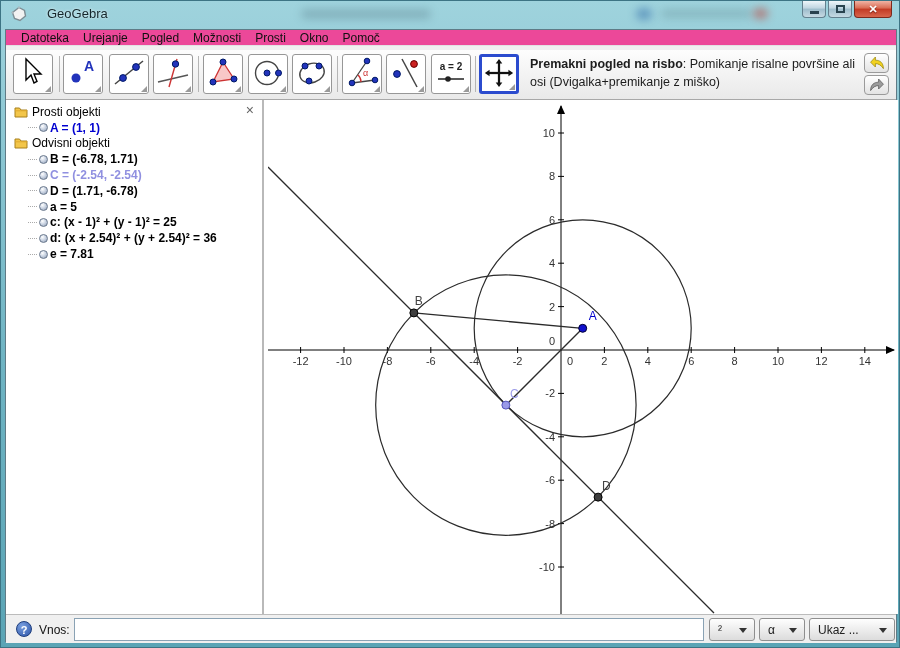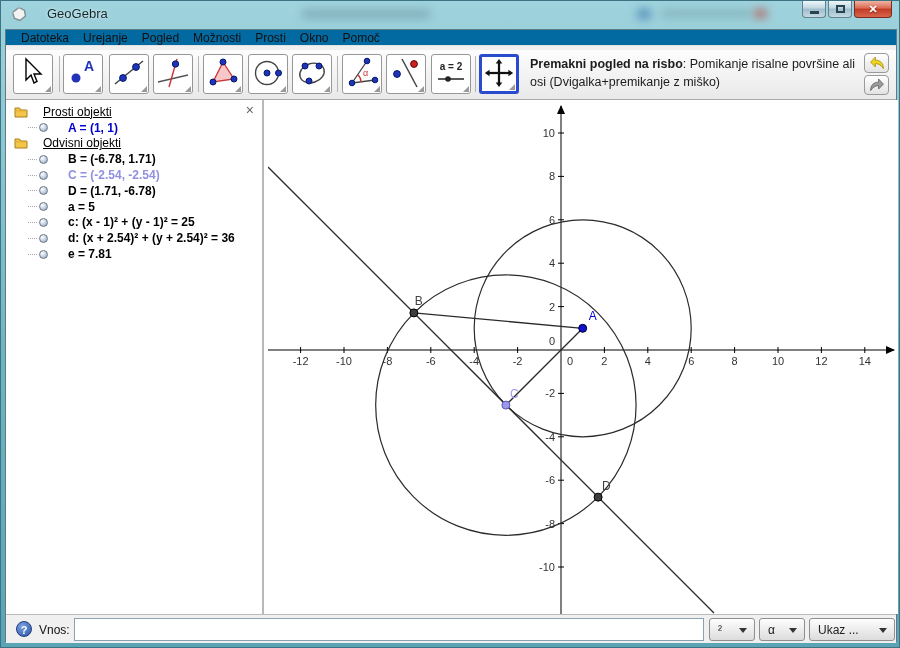--- a/index.html
+++ b/index.html
@@ -22,21 +22,21 @@
     background:linear-gradient(180deg,#f0b3a4 0%,#d96a52 45%,#c23a24 50%,#d8654c 100%); }
   .glyph-min { width:9px; height:3px; background:#29434f; margin-top:6px; }
   .glyph-max { width:9px; height:8px; border:2px solid #29434f; background:transparent; }
   .glyph-close { color:#fff; font-size:11px; font-weight:bold; text-shadow:0 1px 1px #7c1d10; }
 
   
   .client { position:absolute; left:4px; top:28px; width:892px; height:613px;
     background:#f0f0f0; border:1px solid #5f7b86; }
 
   
-  .menubar { position:absolute; left:0; top:0; width:100%; height:16px; background:#0369a1;
+  .menubar { position:absolute; left:0; top:0; width:100%; height:16px; background:#ec4899;
     display:flex; align-items:center; padding-left:8px; border-bottom:1px solid #e2e2e2; }
   .menu-item { font-size:12px; color:#111; padding:2px 7px; }
 
   
   .toolbar { position:absolute; left:0; top:20px; width:100%; height:50px;
     background:linear-gradient(180deg,#fdfdfd,#e9e9e9); border-bottom:1px solid #a8a8a8; }
   .tools { position:absolute; left:0; top:4px; height:40px; display:flex; }
   .tool { position:relative; width:40px; height:40px; background:#fff; border:1px solid #979797;
     border-radius:3px; padding:0; }
   .tool.selected { border:3px solid #2b4bce; }
@@ -50,26 +50,26 @@
     background:linear-gradient(180deg,#ffffff,#e3e3e3); display:flex; align-items:center; justify-content:center; padding:0; }
 
   
   .main { position:absolute; left:0; top:70px; width:100%; height:514px; background:#fff; }
   .algebra { position:absolute; left:0; top:0; width:256px; height:514px; background:#fff; overflow:hidden; }
   .splitter { position:absolute; left:256px; top:0; width:2px; height:514px; background:#b9b9b9; }
   .algebra-close { position:absolute; right:8px; top:3px; font-size:14px; color:#666; line-height:14px; cursor:default; }
   .tree { padding-top:4px; }
   .tree-row { height:15.8px; display:flex; align-items:center; font-size:12px; white-space:nowrap; }
   .tree-row.section { padding-left:8px; color:#000; }
-  .tree-row.section .t { margin-left:15px;text-decoration:underline; }
+  .tree-row.section .t { margin-left:4px; }
   .tree-row.item { padding-left:22px; font-weight:bold; }
   .conn { width:9px; height:1px; border-bottom:1px dotted #aaa; margin-right:2px; }
   .marble { width:9px; height:9px; border-radius:50%; border:1px solid #68778c; flex:0 0 auto;
     background:radial-gradient(circle at 35% 30%, #ffffff 0%, #cdd6e4 45%, #8d9cb4 100%); }
-  .tree-row.item .t { margin-left:20px; }
+  .tree-row.item .t { margin-left:2px; }
 
   .graphics { position:absolute; left:258px; top:0; width:634px; height:514px; background:#fff; }
   #graph-svg { position:absolute; left:4px; top:0; }
   .tick { font:11px "Liberation Sans",sans-serif; fill:#333; }
   .plabel { font:12px "Liberation Sans",sans-serif; }
 
   
   .inputbar { position:absolute; left:0; top:584px; width:100%; height:29px; background:#f0f0f0;
     border-top:1px solid #bcbcbc; }
   .qicon { position:absolute; left:10px; top:6px; width:16px; height:16px; border-radius:50%;

